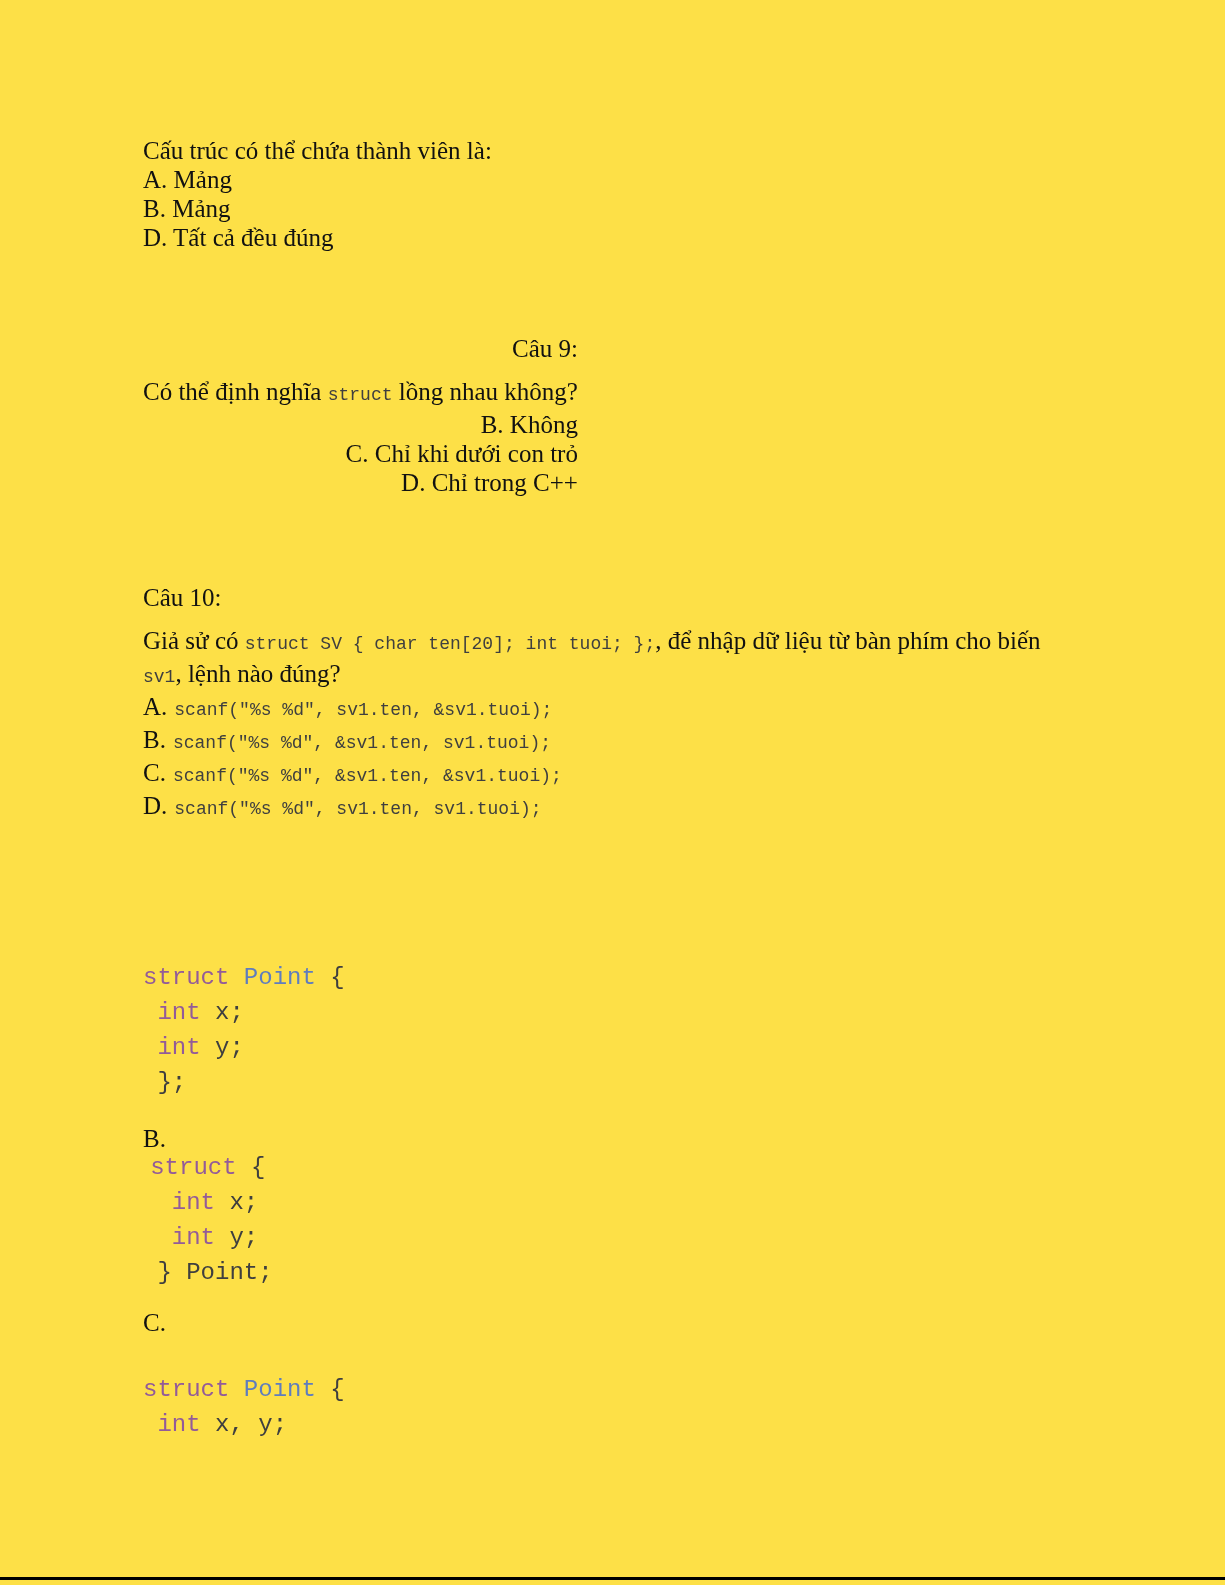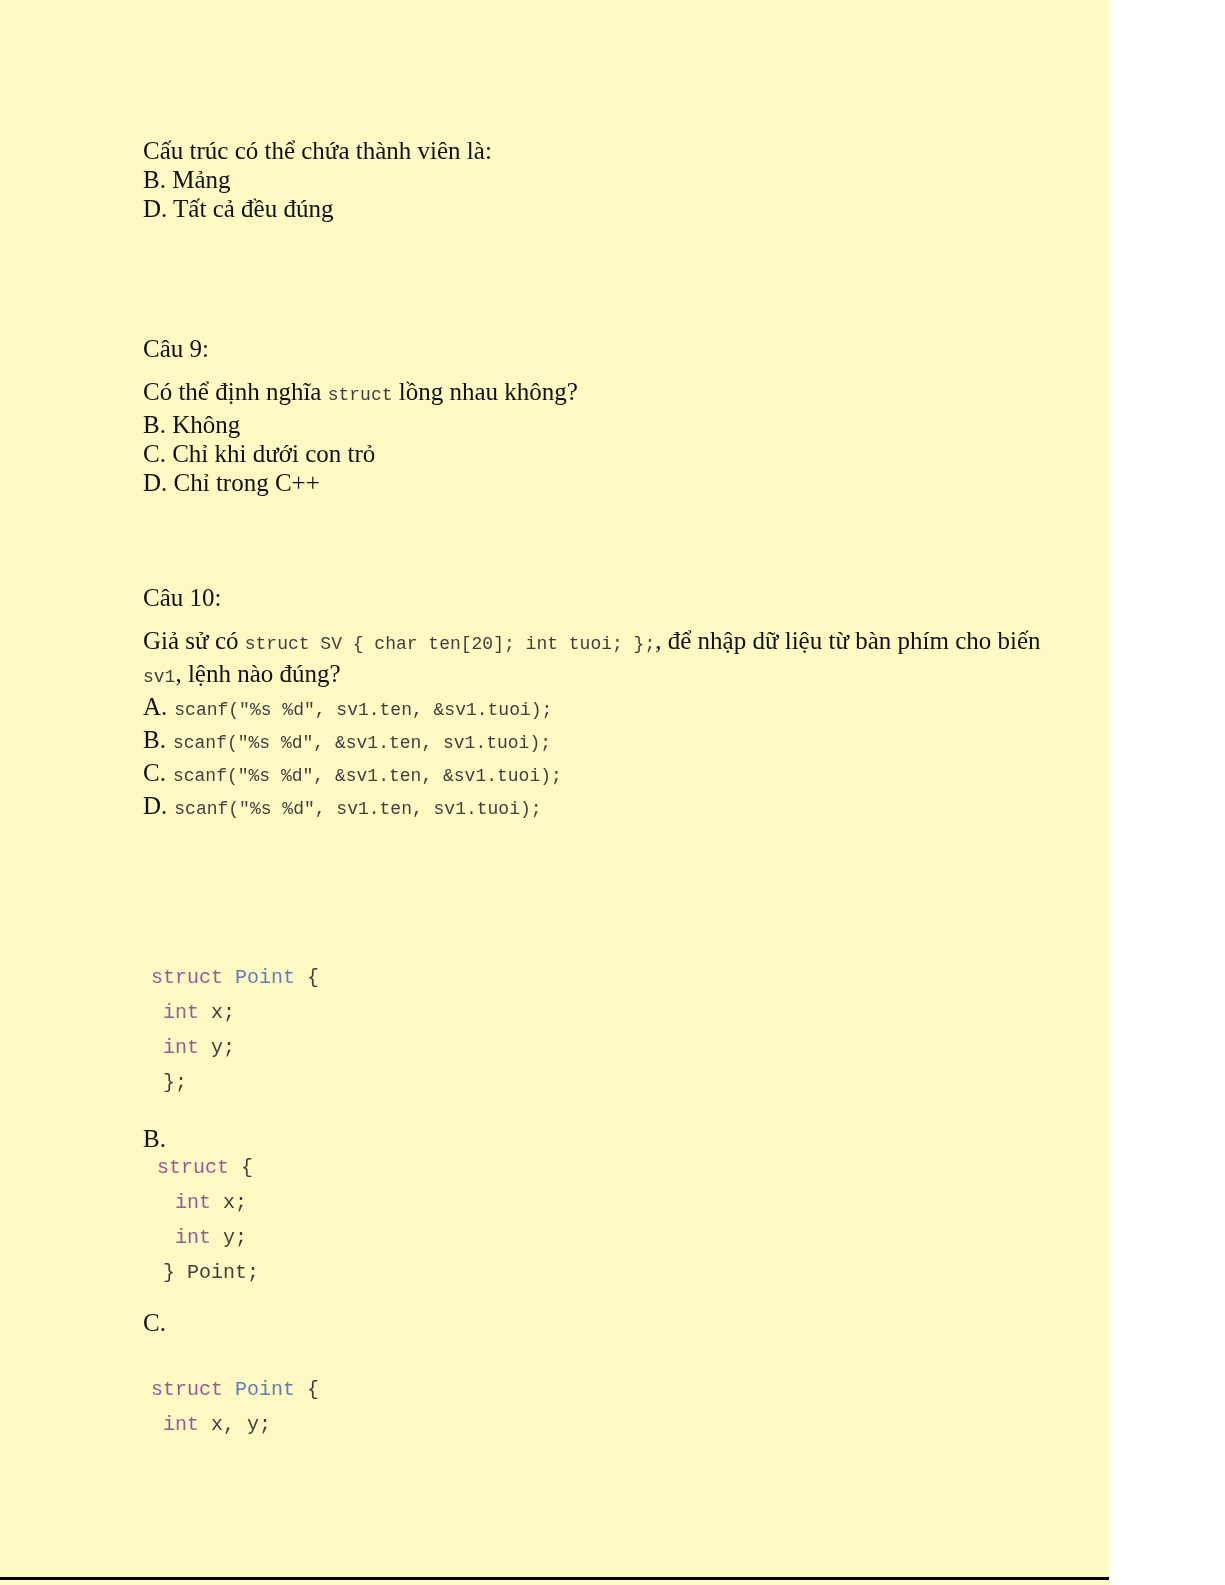--- a/index.html
+++ b/index.html
@@ -1,41 +1,40 @@
 <!DOCTYPE html>
 <html><head>
 <meta charset="utf-8">
 <style>
   html, body { margin: 0; padding: 0; background: #ffffff; }
   .page {
     position: relative;
-    width: 1109px;
+    width: 1225px;
     height: 1585px;
-    background: #fef9c3;
+    background: #fde047;
     font-family: "Liberation Serif", serif;
     color: #111111;
     overflow: hidden;
   }
   .blk { position: absolute; left: 143px; }
   .body-line { font-size: 25px; line-height: 29px; white-space: pre-wrap; }
   .q-line { font-size: 25px; line-height: 30px; white-space: pre-wrap; }
   .gap-above { margin-top: 14px; }
   .code-inline {
     font-family: "Liberation Mono", monospace;
     font-size: 18px;
     color: #3f3f3f;
     white-space: pre;
   }
   .opt-label { font-size: 25px; margin-right: 7px; }
   .code-block {
     font-family: "Liberation Mono", monospace;
-    font-size: 20px;
+    font-size: 24px;
     line-height: 35px;
     color: #3f3f3f;
-    margin-left: 8px;
   }
   .code-line { white-space: pre; }
   .code-line span { white-space: pre; }
   .kw { color: #935B99; }
   .ty { color: #5F7DBE; }
   .divider {
     position: absolute;
     left: 0;
     top: 1577px;
     width: 1225px;
@@ -43,25 +42,26 @@
     background: #000000;
   }
 </style>
 </head>
 <body>
 
 <div class="page">
 
   <div class="blk" style="top:136px;">
     <div class="body-line">Cấu trúc có thể chứa thành viên là:</div>
+    <div class="body-line">A. Mảng</div>
     <div class="body-line">B. Mảng</div>
     <div class="body-line">D. Tất cả đều đúng</div>
   </div>
 
-  <div class="blk" style="top:334px;">
+  <div class="blk" style="top:334px;text-align:right;">
     <div class="body-line">Câu 9:</div>
     <div class="q-line gap-above"><span>Có thể định nghĩa </span><span class="code-inline">struct</span><span> lồng nhau không?</span></div>
     <div class="body-line">B. Không</div>
     <div class="body-line">C. Chỉ khi dưới con trỏ</div>
     <div class="body-line">D. Chỉ trong C++</div>
   </div>
 
   <div class="blk" style="top:583px;">
     <div class="body-line">Câu 10:</div>
     <div class="q-line gap-above"><span>Giả sử có </span><span class="code-inline">struct SV { char ten[20]; int tuoi; };</span><span>, để nhập dữ liệu từ bàn phím cho biến</span></div>

